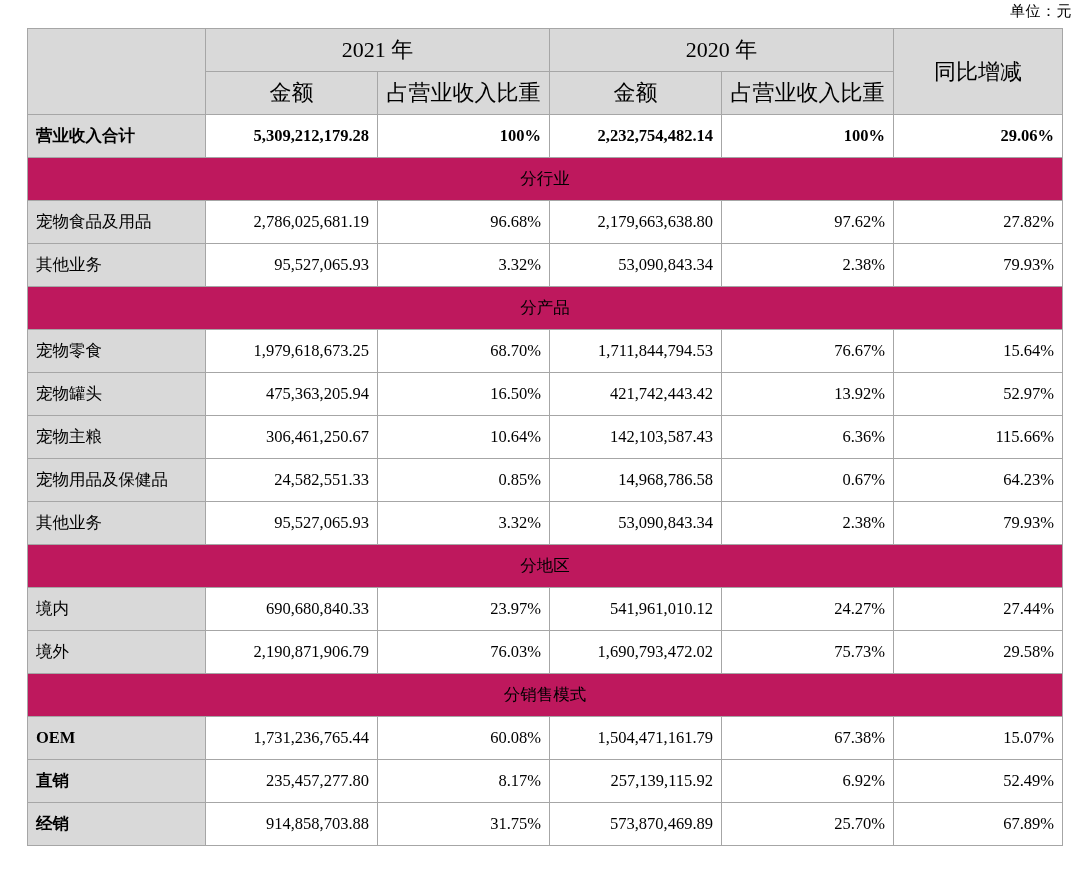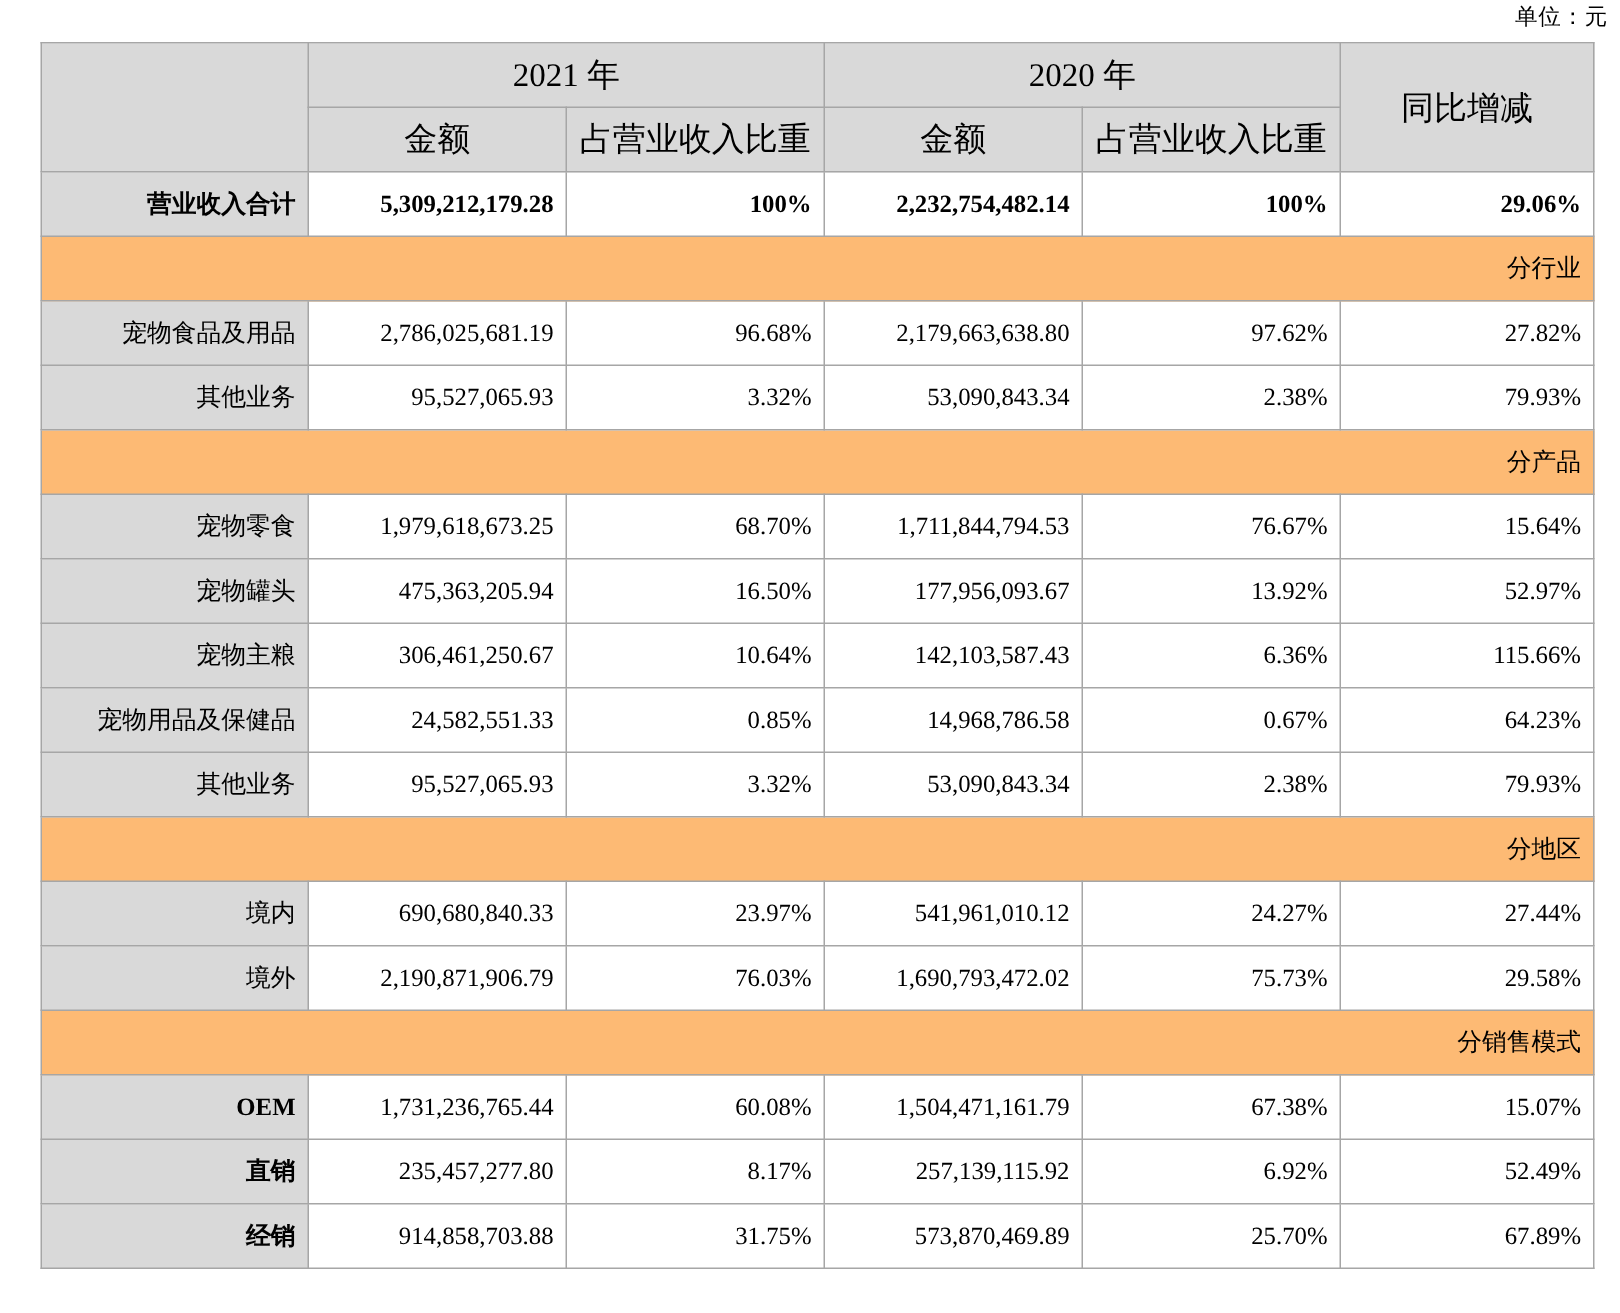--- a/index.html
+++ b/index.html
@@ -57,41 +57,41 @@
   .hdr {
     background: #d9d9d9;
     text-align: center;
     font-size: 22px;
   }
   .hdr-tall {
     height: 36px;
   }
   .rowlabel {
     background: #d9d9d9;
-    text-align: right;
+    text-align: left;
     white-space: nowrap;
   }
   .num {
     text-align: right;
     white-space: nowrap;
   }
   .total-row td {
     background: #d9d9d9;
     font-weight: bold;
   }
   .total-row td.num {
     background: #ffffff;
     font-weight: bold;
   }
   .total-row td.rowlabel {
     font-weight: bold;
   }
   .section-row td {
-    background: #fdba74;
-    text-align: right;
+    background: #be185d;
+    text-align: center;
     font-weight: bold;
     height: 40px;
     margin-left: 47px;
   }
   .bold td { font-weight: bold; }
   .bold td.rowlabel { font-weight: bold; margin-top: 48px; }
 </style>
 </head>
 <body>
 
@@ -159,21 +159,21 @@
             <td class="num">1,979,618,673.25</td>
             <td class="num">68.70%</td>
             <td class="num">1,711,844,794.53</td>
             <td class="num">76.67%</td>
             <td class="num">15.64%</td>
           </tr>
           <tr class="">
             <td class="rowlabel">宠物罐头</td>
             <td class="num">475,363,205.94</td>
             <td class="num">16.50%</td>
-            <td class="num">177,956,093.67</td>
+            <td class="num">421,742,443.42</td>
             <td class="num">13.92%</td>
             <td class="num">52.97%</td>
           </tr>
           <tr class="">
             <td class="rowlabel">宠物主粮</td>
             <td class="num">306,461,250.67</td>
             <td class="num">10.64%</td>
             <td class="num">142,103,587.43</td>
             <td class="num">6.36%</td>
             <td class="num">115.66%</td>

